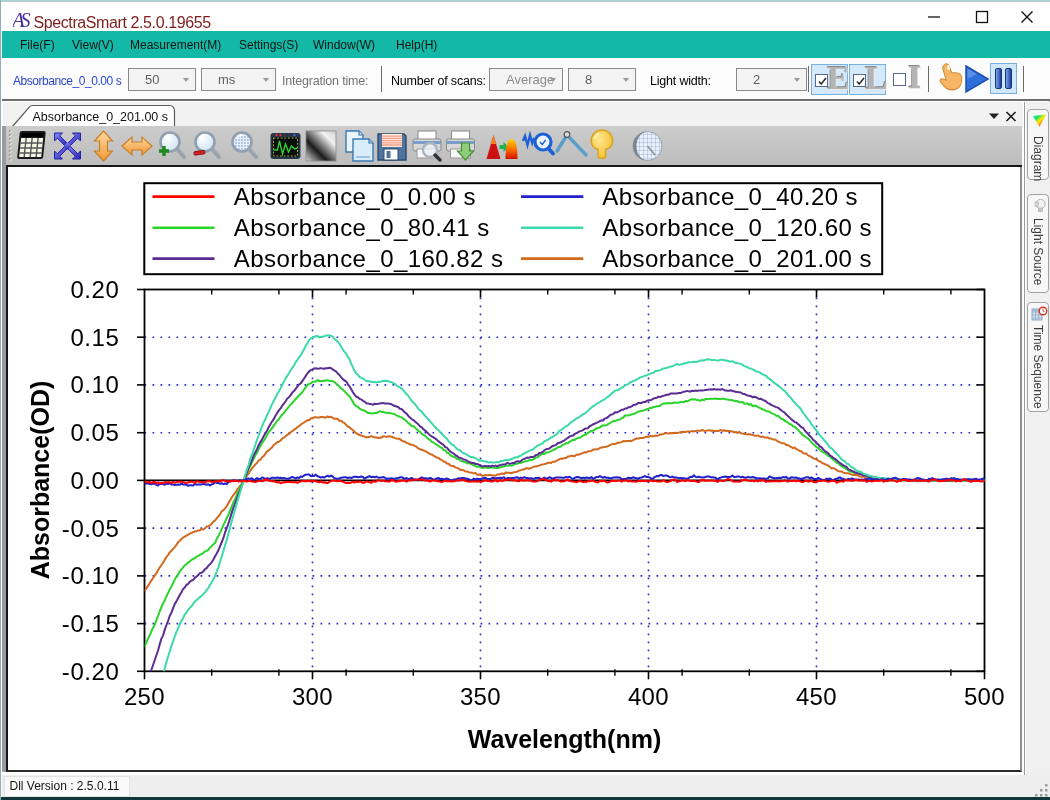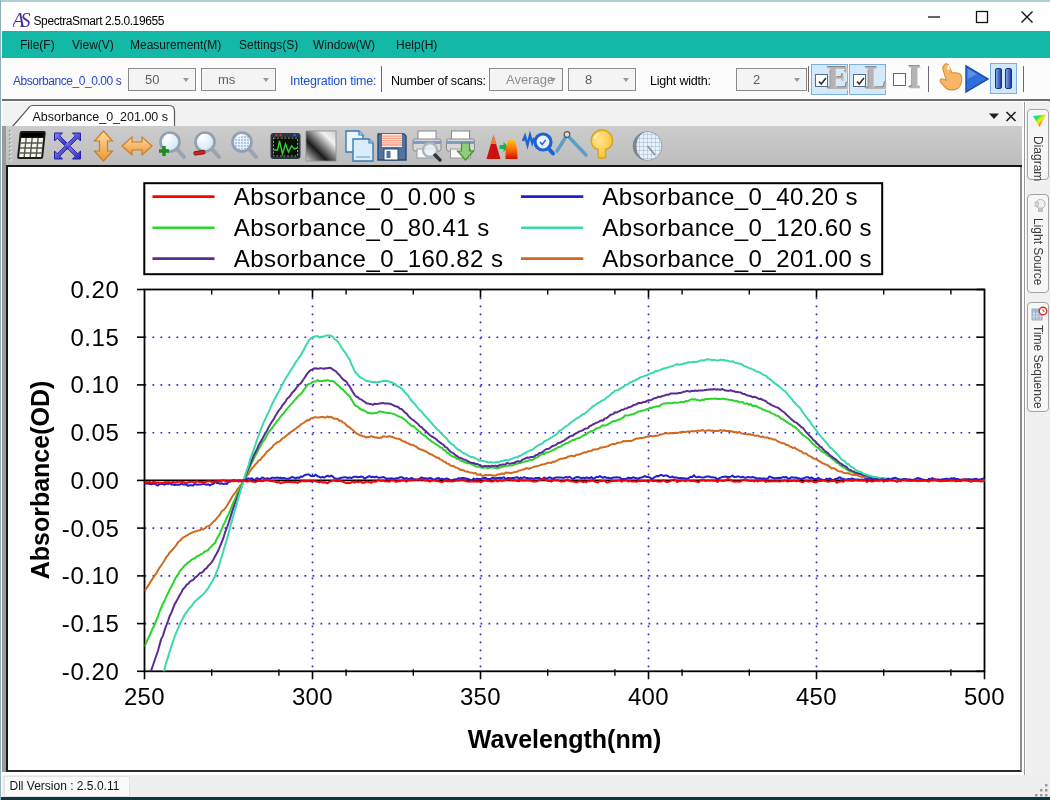--- a/index.html
+++ b/index.html
@@ -1,21 +1,21 @@
 <!DOCTYPE html>
 <html><head><meta charset="utf-8"><style>
 *{margin:0;padding:0;box-sizing:border-box}
 html,body{width:1050px;height:800px;overflow:hidden}
 body{font-family:"Liberation Sans",sans-serif;position:relative;background:#fff}
 .abs{position:absolute}
 .win{position:absolute;left:0;top:0;width:1050px;height:800px;border-left:1px solid #8fb0b5;border-right:1px solid #8fb0b5}
 .topedge{position:absolute;left:0;top:0;width:1050px;height:2px;background:#aed0d5}
 .botedge{position:absolute;left:0;top:797px;width:1050px;height:3px;background:#10353c}
 .titlebar{position:absolute;left:1px;top:2px;width:1048px;height:29px;background:#fff}
-.title-txt{position:absolute;left:31.5px;top:12px;font-size:12px;letter-spacing:-0.4px;color:#000000}
+.title-txt{position:absolute;left:31.5px;top:12px;font-size:16px;letter-spacing:-0.4px;color:#7f1d1d}
 .menubar{position:absolute;left:1px;top:31px;width:1048px;height:27px;background:#14b8a6}
 .menubar span{position:absolute;top:7px;font-size:12px;color:#121212}
 .toolbar{position:absolute;left:1px;top:58px;width:1048px;height:41px;background:#fcfcfc}
 .tb-line{position:absolute;left:1px;top:99px;width:1048px;height:2px;background:#6e6e6e}
 .combo{position:absolute;top:10px;height:23px;border:1px solid #8a8a8a;background:#f4f4f4;font-size:13px;color:#5f5f5f;line-height:21px;padding-left:16px}
 .combo .arr{position:absolute;right:6px;top:9px;width:0;height:0;border-left:3.5px solid transparent;border-right:3.5px solid transparent;border-top:4.5px solid #989898}
 .vsep{position:absolute;top:8px;width:1px;height:26px;background:#6a6a6a}
 .tlabel{position:absolute;top:16px;font-size:12.5px;letter-spacing:-0.2px}
 .chkbtn{position:absolute;top:6px;width:37px;height:31px;border:1px solid #7ab0dd;background:#d4eafc}
 .cb{position:absolute;width:13px;height:13px;background:#fff;border:1px solid #556a84;top:9px;left:3px}
@@ -54,21 +54,21 @@
       <span style="left:128px">Measurement(M)</span>
       <span style="left:237px">Settings(S)</span>
       <span style="left:311px">Window(W)</span>
       <span style="left:394px">Help(H)</span>
     </div>
 
 <div class="toolbar">
  <div class="tlabel" style="left:11px;color:#2946d2;font-size:12px;letter-spacing:-0.45px">Absorbance_0_0.00 s</div>
  <div class="combo" style="left:126px;width:68px;color:#5f5f5f">50<div class="arr"></div></div>
       <div class="combo" style="left:199px;width:75px;color:#5f5f5f">ms<div class="arr"></div></div>
- <div class="tlabel" style="left:288px;color:#1d4ed8">Integration time:</div>
+ <div class="tlabel" style="left:280px;color:#737373">Integration time:</div>
  <div class="vsep" style="left:379px"></div>
  <div class="tlabel" style="left:389px;color:#000">Number of scans:</div>
  <div class="combo" style="left:487px;width:74px;color:#8c8c8c">Average<div class="arr"></div></div>
       <div class="combo" style="left:566px;width:68px;color:#5f5f5f">8<div class="arr"></div></div>
  <div class="tlabel" style="left:648px;color:#000">Light width:</div>
  <div class="combo" style="left:734px;width:71px;color:#5f5f5f">2<div class="arr"></div></div>
  <div class="vsep" style="left:806px"></div>
  <div class="chkbtn" style="left:809px">
         <div class="cb">
           <svg width="13" height="13" viewBox="0 0 13 13">

